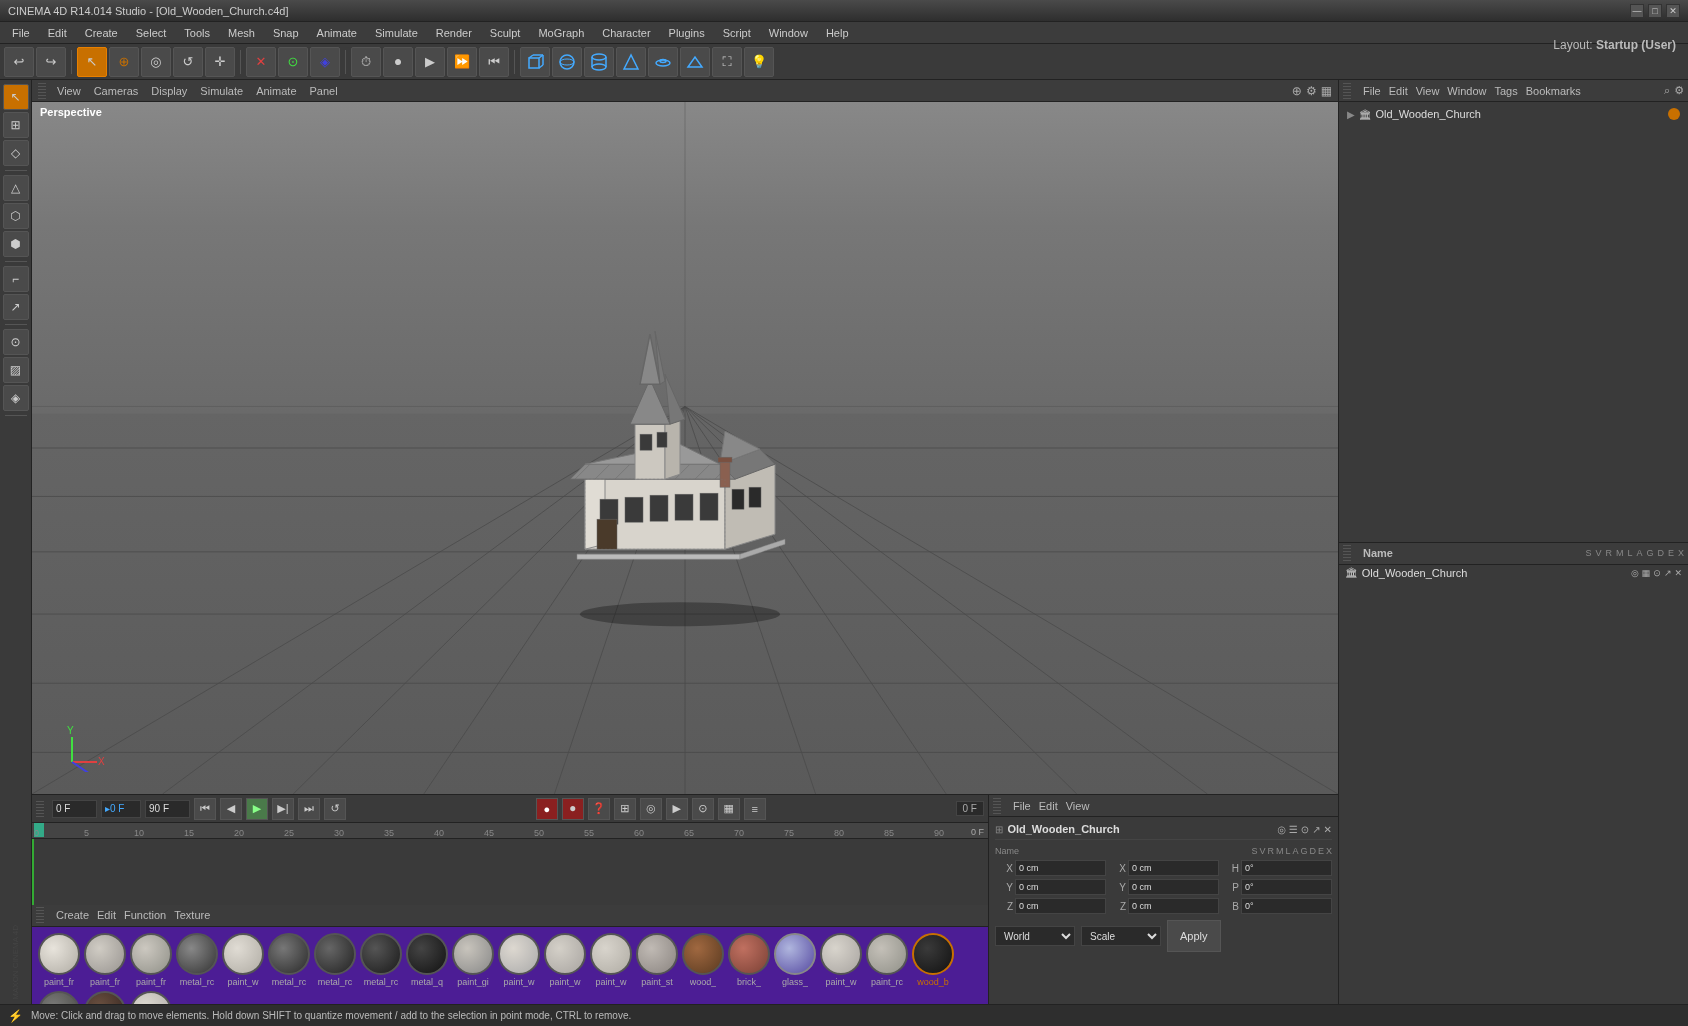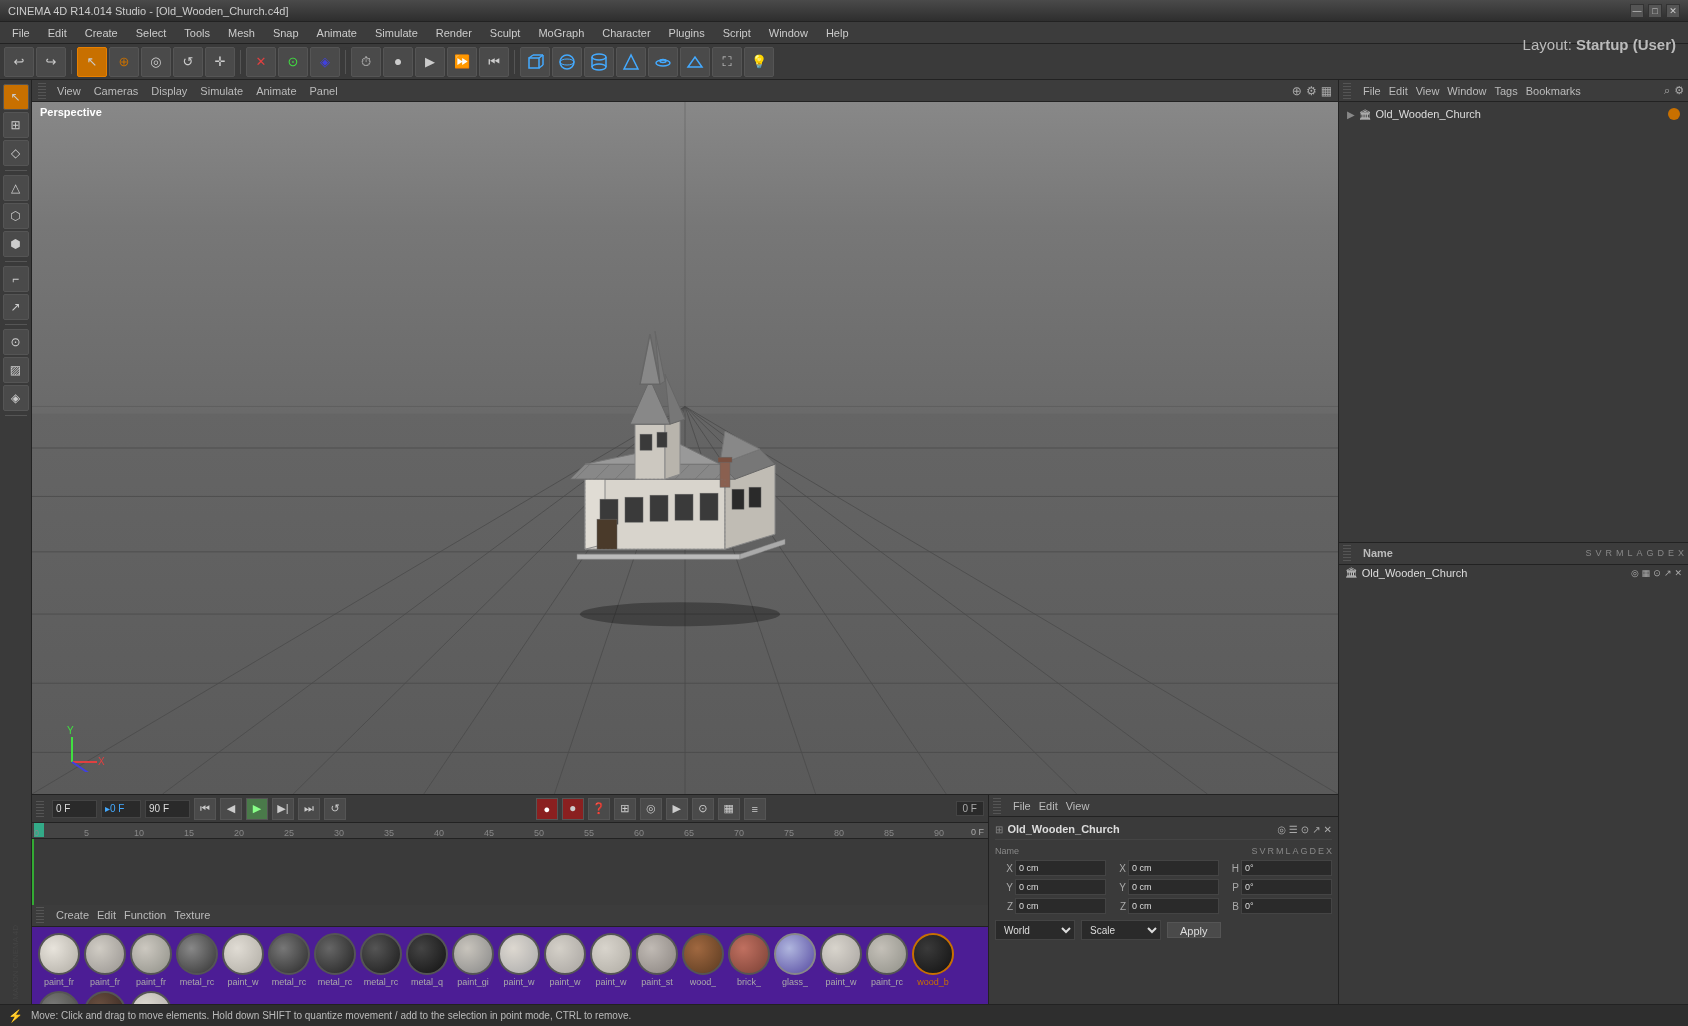--- a/index.html
+++ b/index.html
@@ -46,21 +46,21 @@
       padding: 2px 8px;
       cursor: pointer;
       color: #ccc;
       font-size: 11px;
     }
 
     
     #layout-label {
       margin-left: auto;
       color: #bbb;
-      font-size: 15px;
+      font-size: 12px;
       padding-right: 8px;
       margin-top: 24px;
     }
 
     
     #main-toolbar {
       height: 36px;
       background: #3a3a3a;
       display: flex;
       align-items: center;
@@ -264,21 +264,21 @@
       height: 20px;
       width: 80px;
     }
     .apply-btn {
       background: #4a4a4a;
       border: 1px solid #555;
       color: #ddd;
       font-size: 11px;
       padding: 2px 12px;
       cursor: pointer;
-      height: 16px;
+      height: 32px;
     }
 
     #timeline-controls {
       height: 28px;
       background: #3a3a3a;
       border-bottom: 1px solid #222;
       display: flex;
       align-items: center;
       padding: 0 4px;
       gap: 4px;

